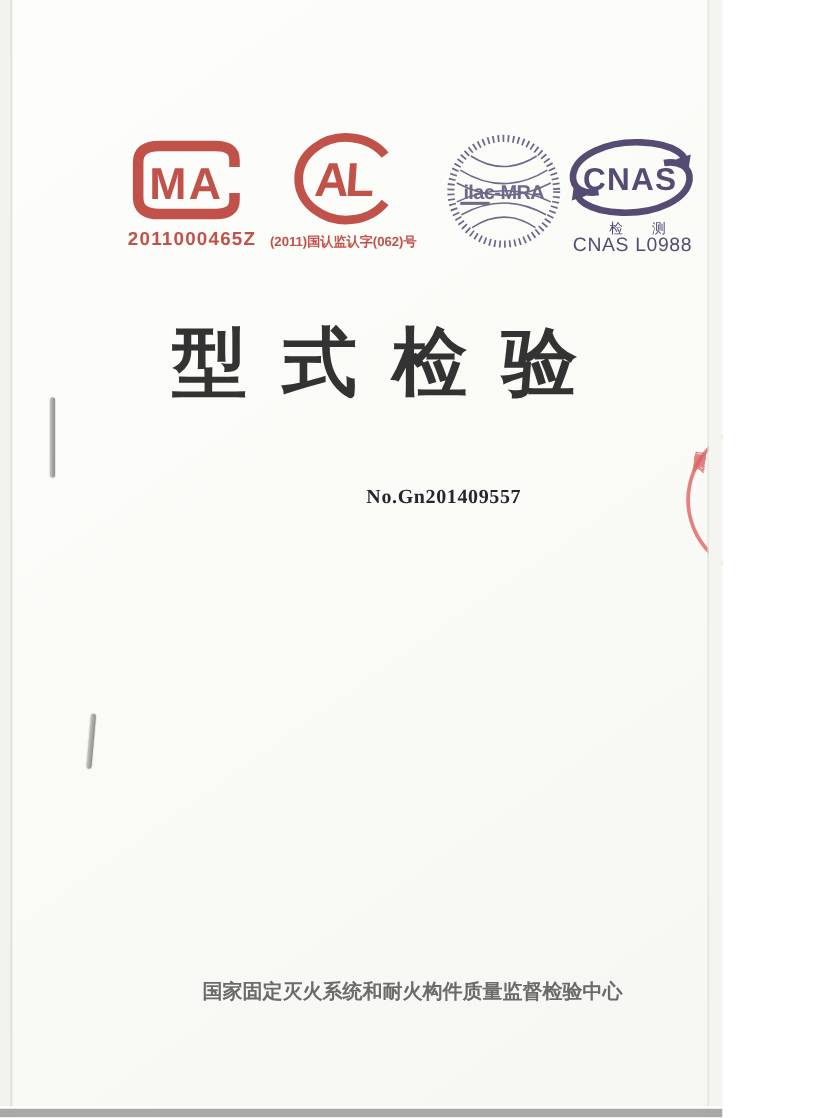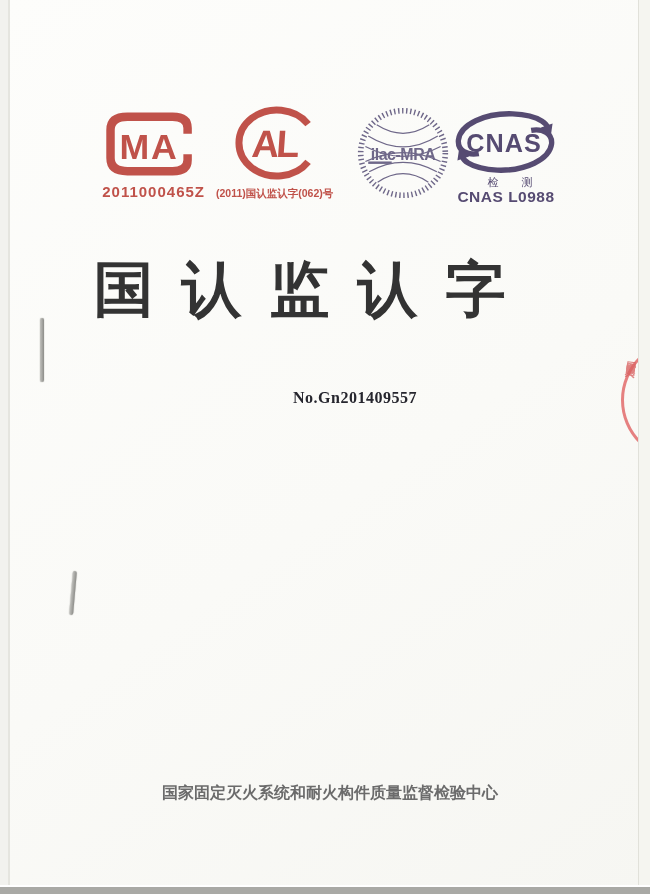--- a/index.html
+++ b/index.html
@@ -1,17 +1,17 @@
 <!DOCTYPE html>
 <html><head>
 <meta charset="utf-8">
 <style>
   html,body { margin:0; padding:0; background:#ffffff; }
   .page {
-    position:relative; width:650px; height:894px; overflow:hidden;
+    position:relative; width:578px; height:894px; overflow:hidden;
     background:linear-gradient(145deg,#fdfdfb 0%,#fafaf7 55%,#f6f6f2 100%);
     font-family:"Liberation Sans", sans-serif;
   }
   
   .edge-left-shade  { position:absolute; left:0; top:0; width:8px; height:100%; background:#f2f2ee; }
   .edge-left-line   { position:absolute; left:8px; top:0; width:2px; height:100%; background:#e5e5df; }
   .edge-right-shade { position:absolute; right:0; top:0; width:11px; height:100%; background:#f5f5f0; }
   .edge-right-line  { position:absolute; right:11px; top:0; width:1px; height:100%; background:#e1e1da; }
   .edge-bottom-line { position:absolute; left:0; bottom:7px; width:100%; height:2px; background:#ffffff; }
   .edge-bottom      { position:absolute; left:0; bottom:0; width:100%; height:7px; background:#a9a9a5; }
@@ -29,21 +29,21 @@
   .cal-cert {
     position:absolute; left:216px; top:187px; width:136px; text-align:left;
     color:#c0524a; font-size:10.5px; font-weight:bold;
   }
   .cnas-tag {
     position:absolute; left:467px; top:175px; width:86px; text-align:center;
     color:#564b72; font-size:11px; font-weight:normal; letter-spacing:10px; text-indent:10px;
   }
   .cnas-cert {
     position:absolute; left:450px; top:188px; width:112px; text-align:center;
-    color:#564b72; font-size:15.5px; font-weight:bold; letter-spacing:0.5px;
+    color:#564b72; font-size:15.5px; font-weight:normal; letter-spacing:0.5px;
   }
 
   
   .title {
     position:absolute; left:5px; top:250px; width:645px; text-align:center;
     font-size:60px; font-weight:bold; color:#333333;
     letter-spacing:28px; padding-right:28px; box-sizing:border-box;
   }
   
   .report-no {
@@ -129,21 +129,21 @@
       <path d="M 95 27 C 102 16 86 6 60 5 C 31 4 6 16 4 32 C 3 43 13 48 25 46"></path>
       <path d="M 9 41 C 2 52 18 62 44 63 C 73 64 98 52 100 36 C 101 25 91 20 79 22"></path>
     </g>
     <polygon points="99,29 89,19 101,15" fill="#564b72"></polygon>
     <polygon points="5,39 15,49 3,53" fill="#564b72"></polygon>
     <text x="51" y="44" text-anchor="middle" font-size="26" letter-spacing="1" fill="#564b72">CNAS</text>
   </svg>
   <div class="cnas-tag">检 测</div>
   <div class="cnas-cert">CNAS L0988</div>
 
-  <div class="title">国认监认字</div>
+  <div class="title">型式检验</div>
 
   <div class="report-no">No.Gn201409557</div>
 
   <div class="fields">
   </div>
 
   <div class="footer">国家固定灭火系统和耐火构件质量监督检验中心</div>
 
   <div class="staple staple-1"></div>
   <div class="staple staple-2"></div>

